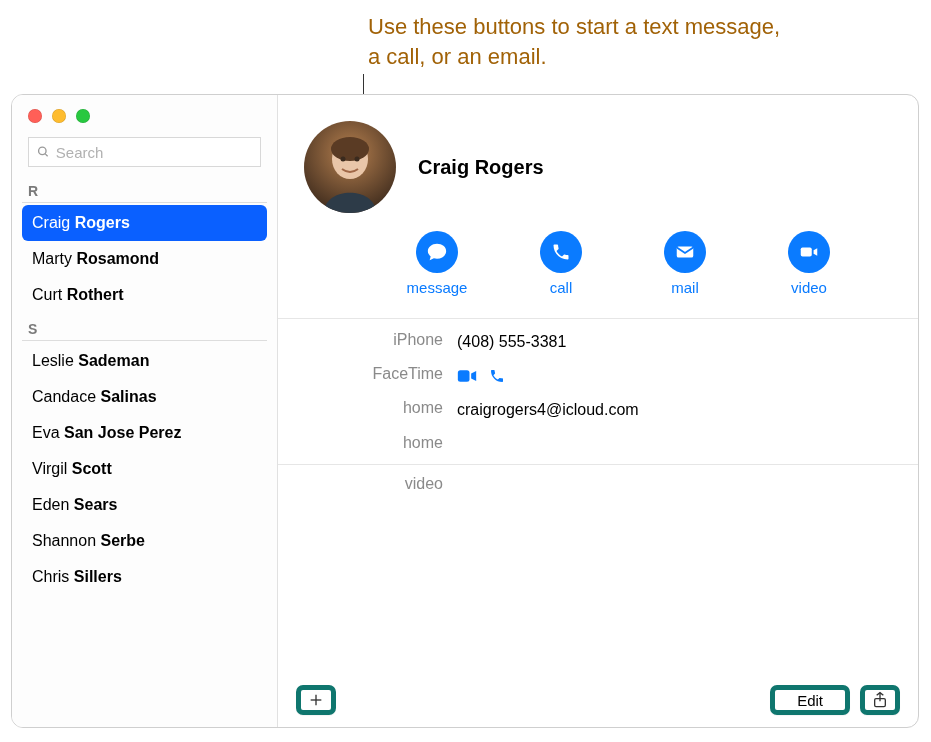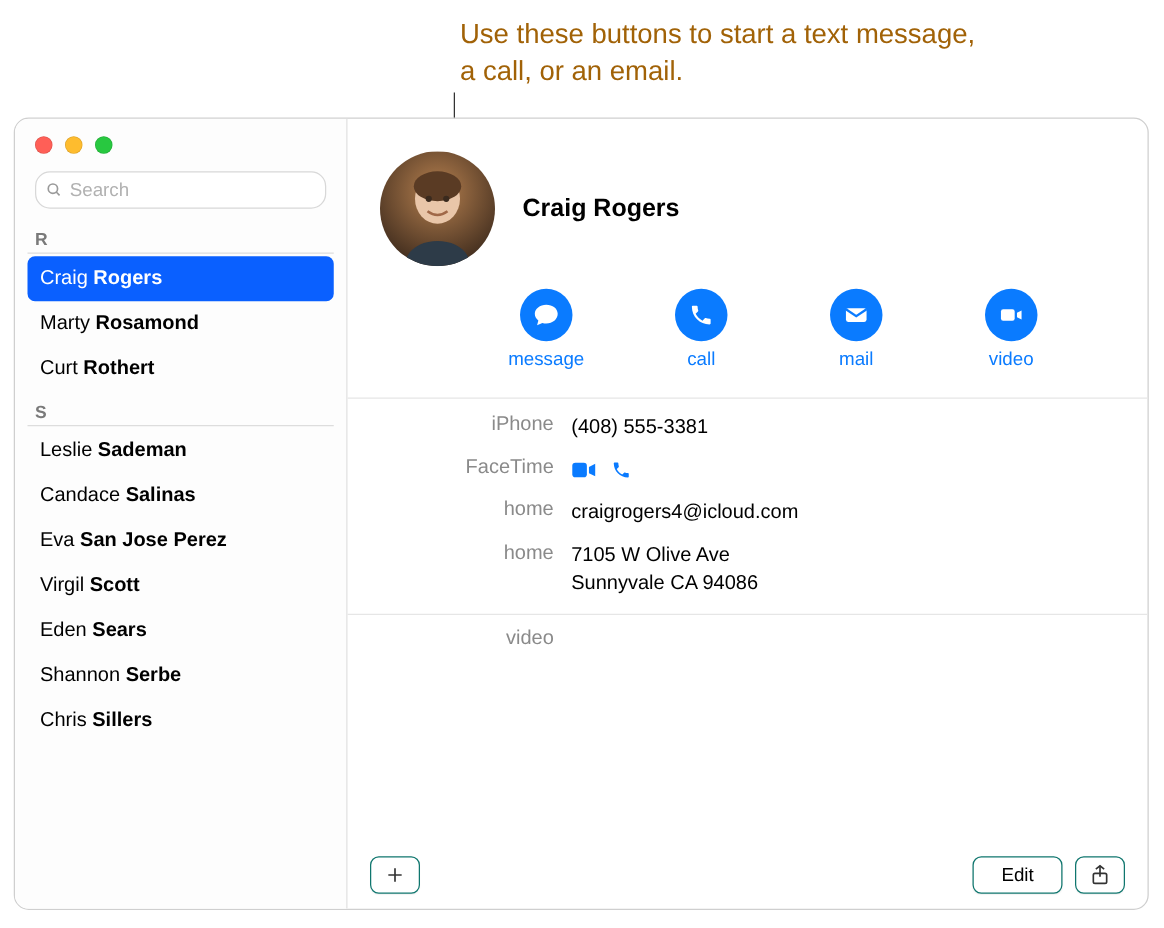--- a/index.html
+++ b/index.html
@@ -87,21 +87,21 @@
     display: flex;
     flex-direction: column;
   }
   .search-wrap {
     padding: 42px 16px 8px 16px;
   }
   .search {
     display: flex;
     align-items: center;
     border: 1px solid #d8d8d8;
-    border-radius: 12px;
+    border-radius: 0;
     background: #fff;
     height: 30px;
     padding: 0 8px;
     color: #8a8a8a;
   }
   .search svg { margin-right: 6px; }
   .search input {
     border: none; outline: none;
     font-size: 15px;
     color: #333;
@@ -209,21 +209,21 @@
   .bottom-bar {
     position: absolute;
     bottom: 0; left:0; right:0;
     height: 54px;
     display:flex;
     align-items:center;
     padding: 0 18px;
     gap: 10px;
   }
   .btn {
-    border: 1px solid #0f766e;
+    border: 5px solid #0f766e;
     background: #fff;
     border-radius: 7px;
     height: 30px;
     display:flex; align-items:center; justify-content:center;
     font-size:15px;
     box-shadow: 0 1px 1px rgba(0,0,0,0.05);
     cursor:pointer;
   }
   .btn.icon { width: 40px; }
   .btn.text { padding: 0 22px; }
@@ -377,24 +377,20 @@
               <path d="M6.6 10.8c1.4 2.8 3.8 5.2 6.6 6.6l2.2-2.2c.3-.3.7-.4 1-.3 1.1.4 2.3.6 3.6.6.6 0 1 .4 1 1V20c0 .6-.4 1-1 1C10.6 21 3 13.4 3 4c0-.6.4-1 1-1h3.5c.6 0 1 .4 1 1 0 1.2.2 2.4.6 3.6.1.4 0 .8-.3 1l-2.2 2.2z"></path>
             </svg>
         </div>
       </div>
       <div class="field">
         <div class="flabel">home</div>
         <div class="fval">craigrogers4@icloud.com</div>
       </div>
       <div class="field">
         <div class="flabel">home</div>
-        <div class="fval">
-          <div>7105 W Olive Ave</div>
-          <div>Sunnyvale CA 94086</div>
-        </div>
       </div>
     </div>
     <div class="field" style="padding-top:10px">
       <div class="flabel">video</div>
       <div class="fval"></div>
     </div>
 
     <div class="bottom-bar">
       <div class="btn icon">
         <svg width="16" height="16" viewBox="0 0 24 24" stroke="#333" stroke-width="2">

